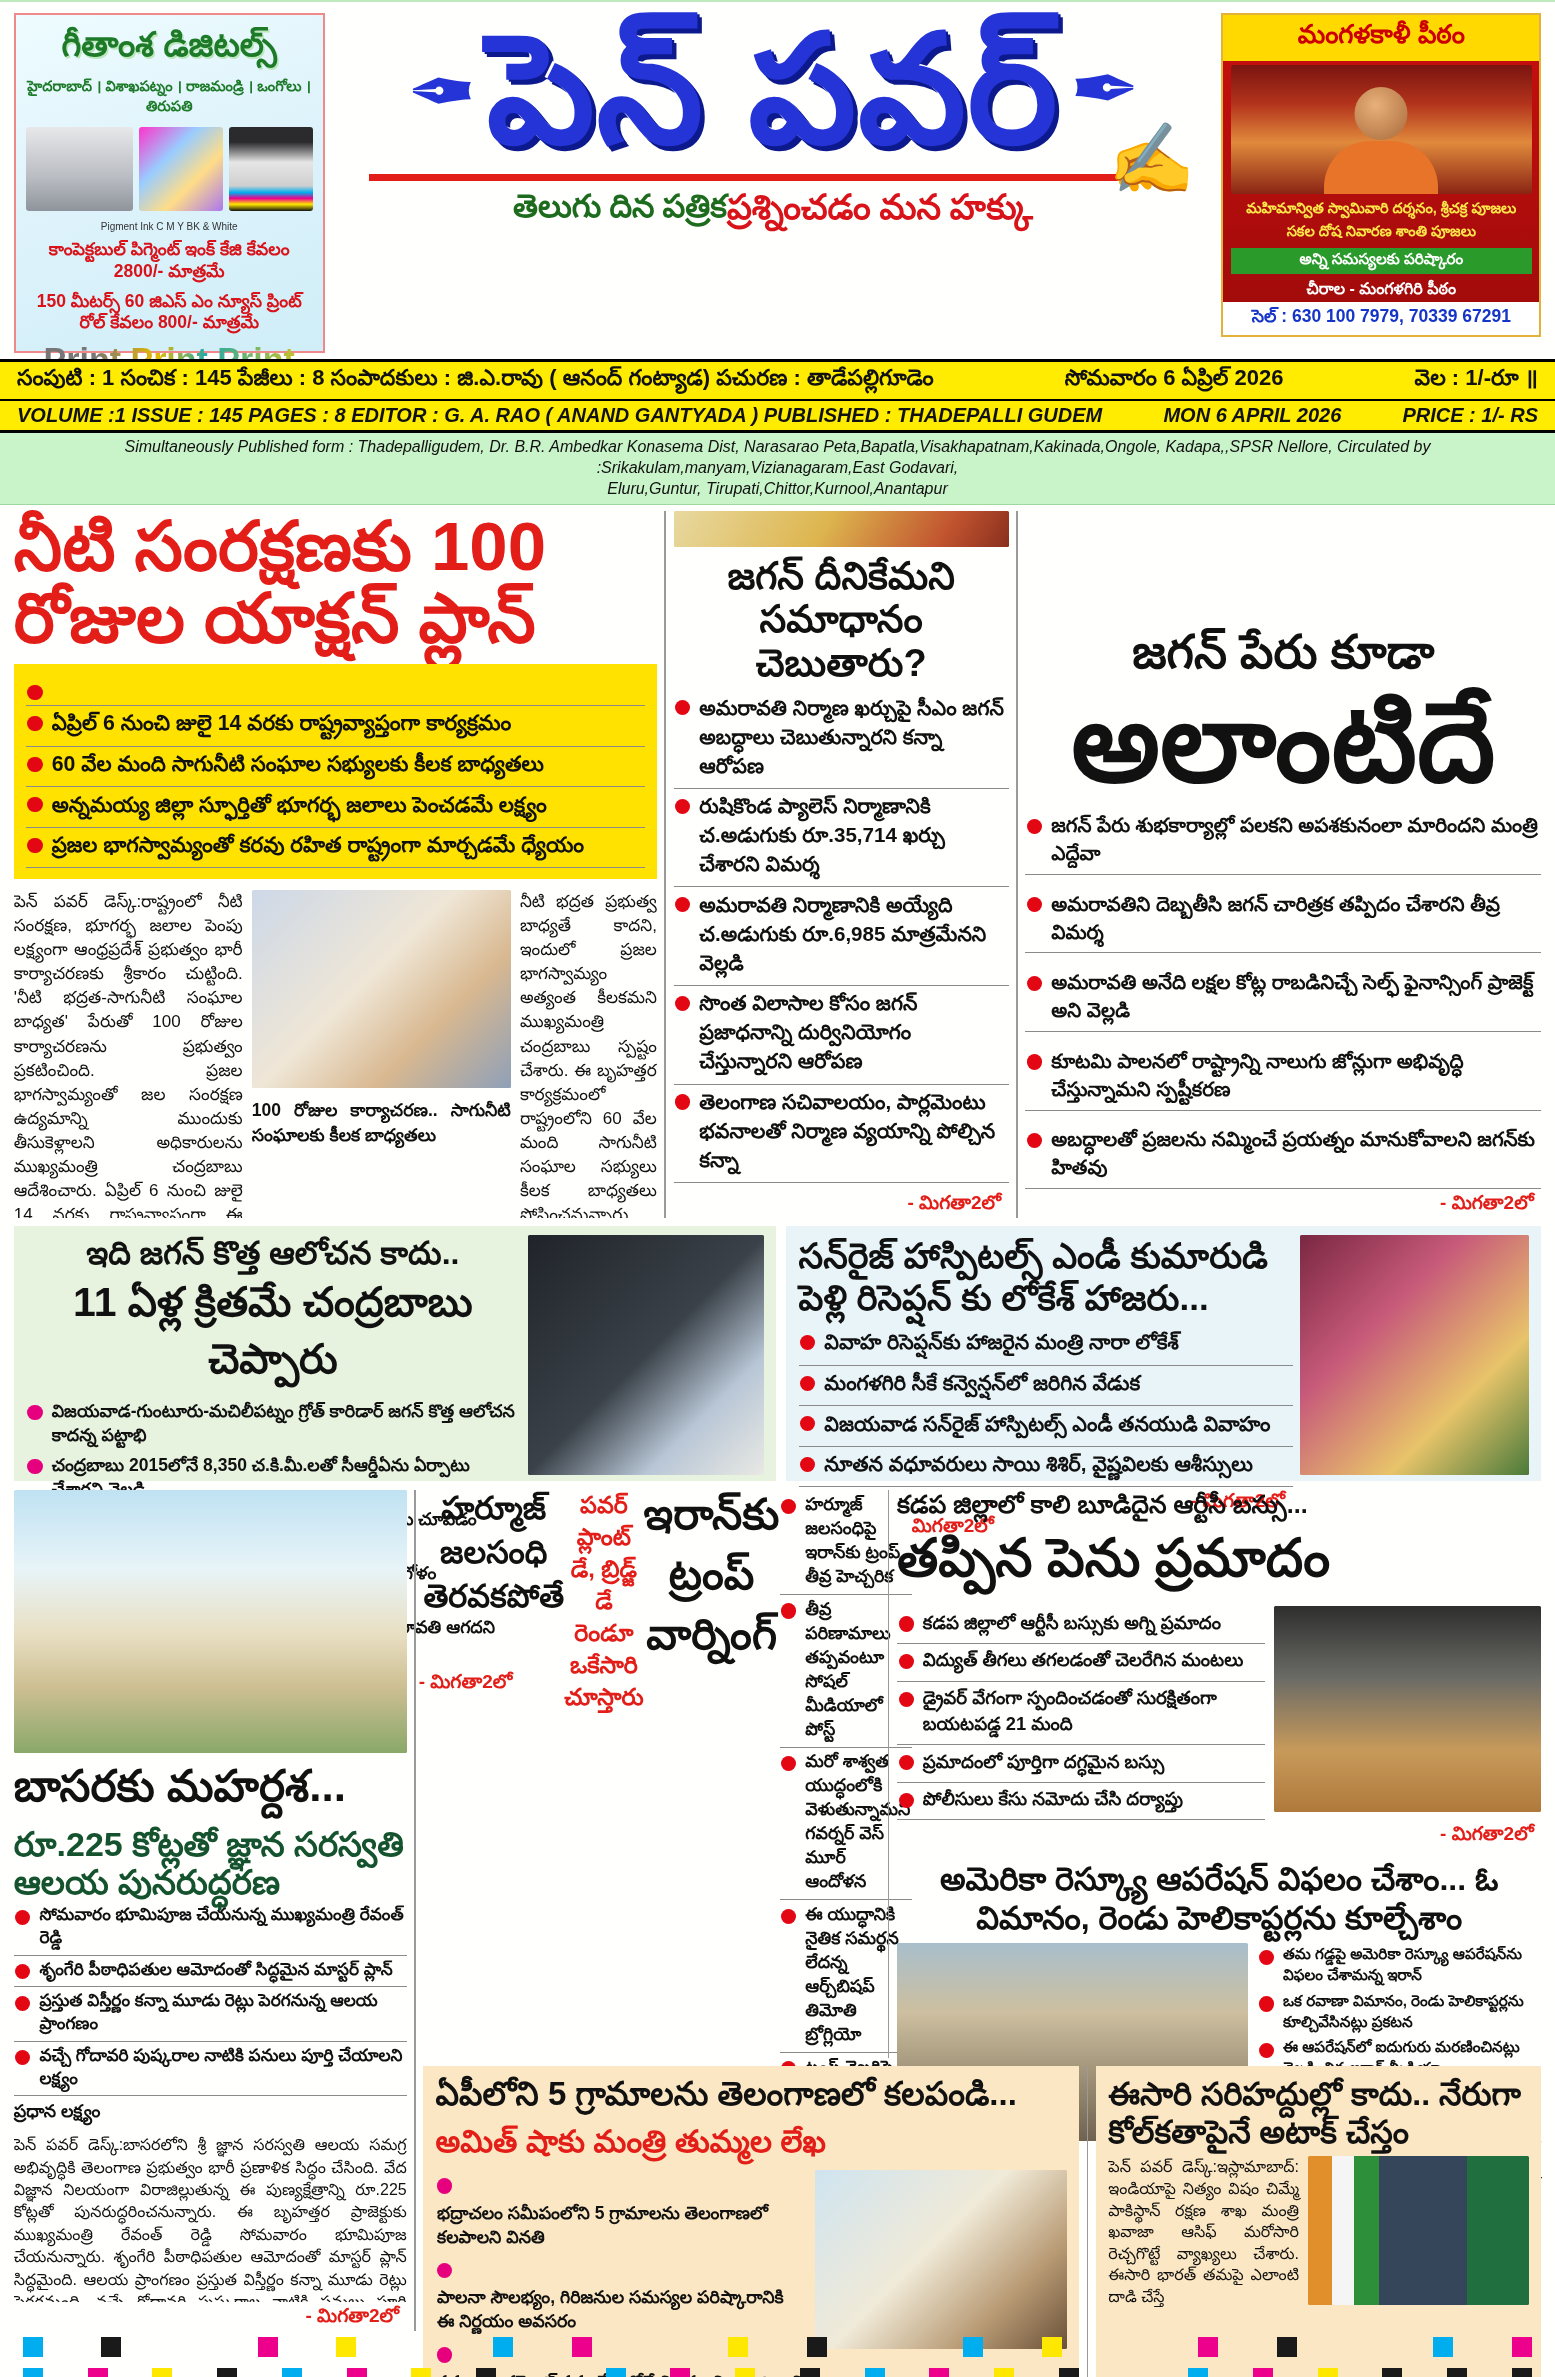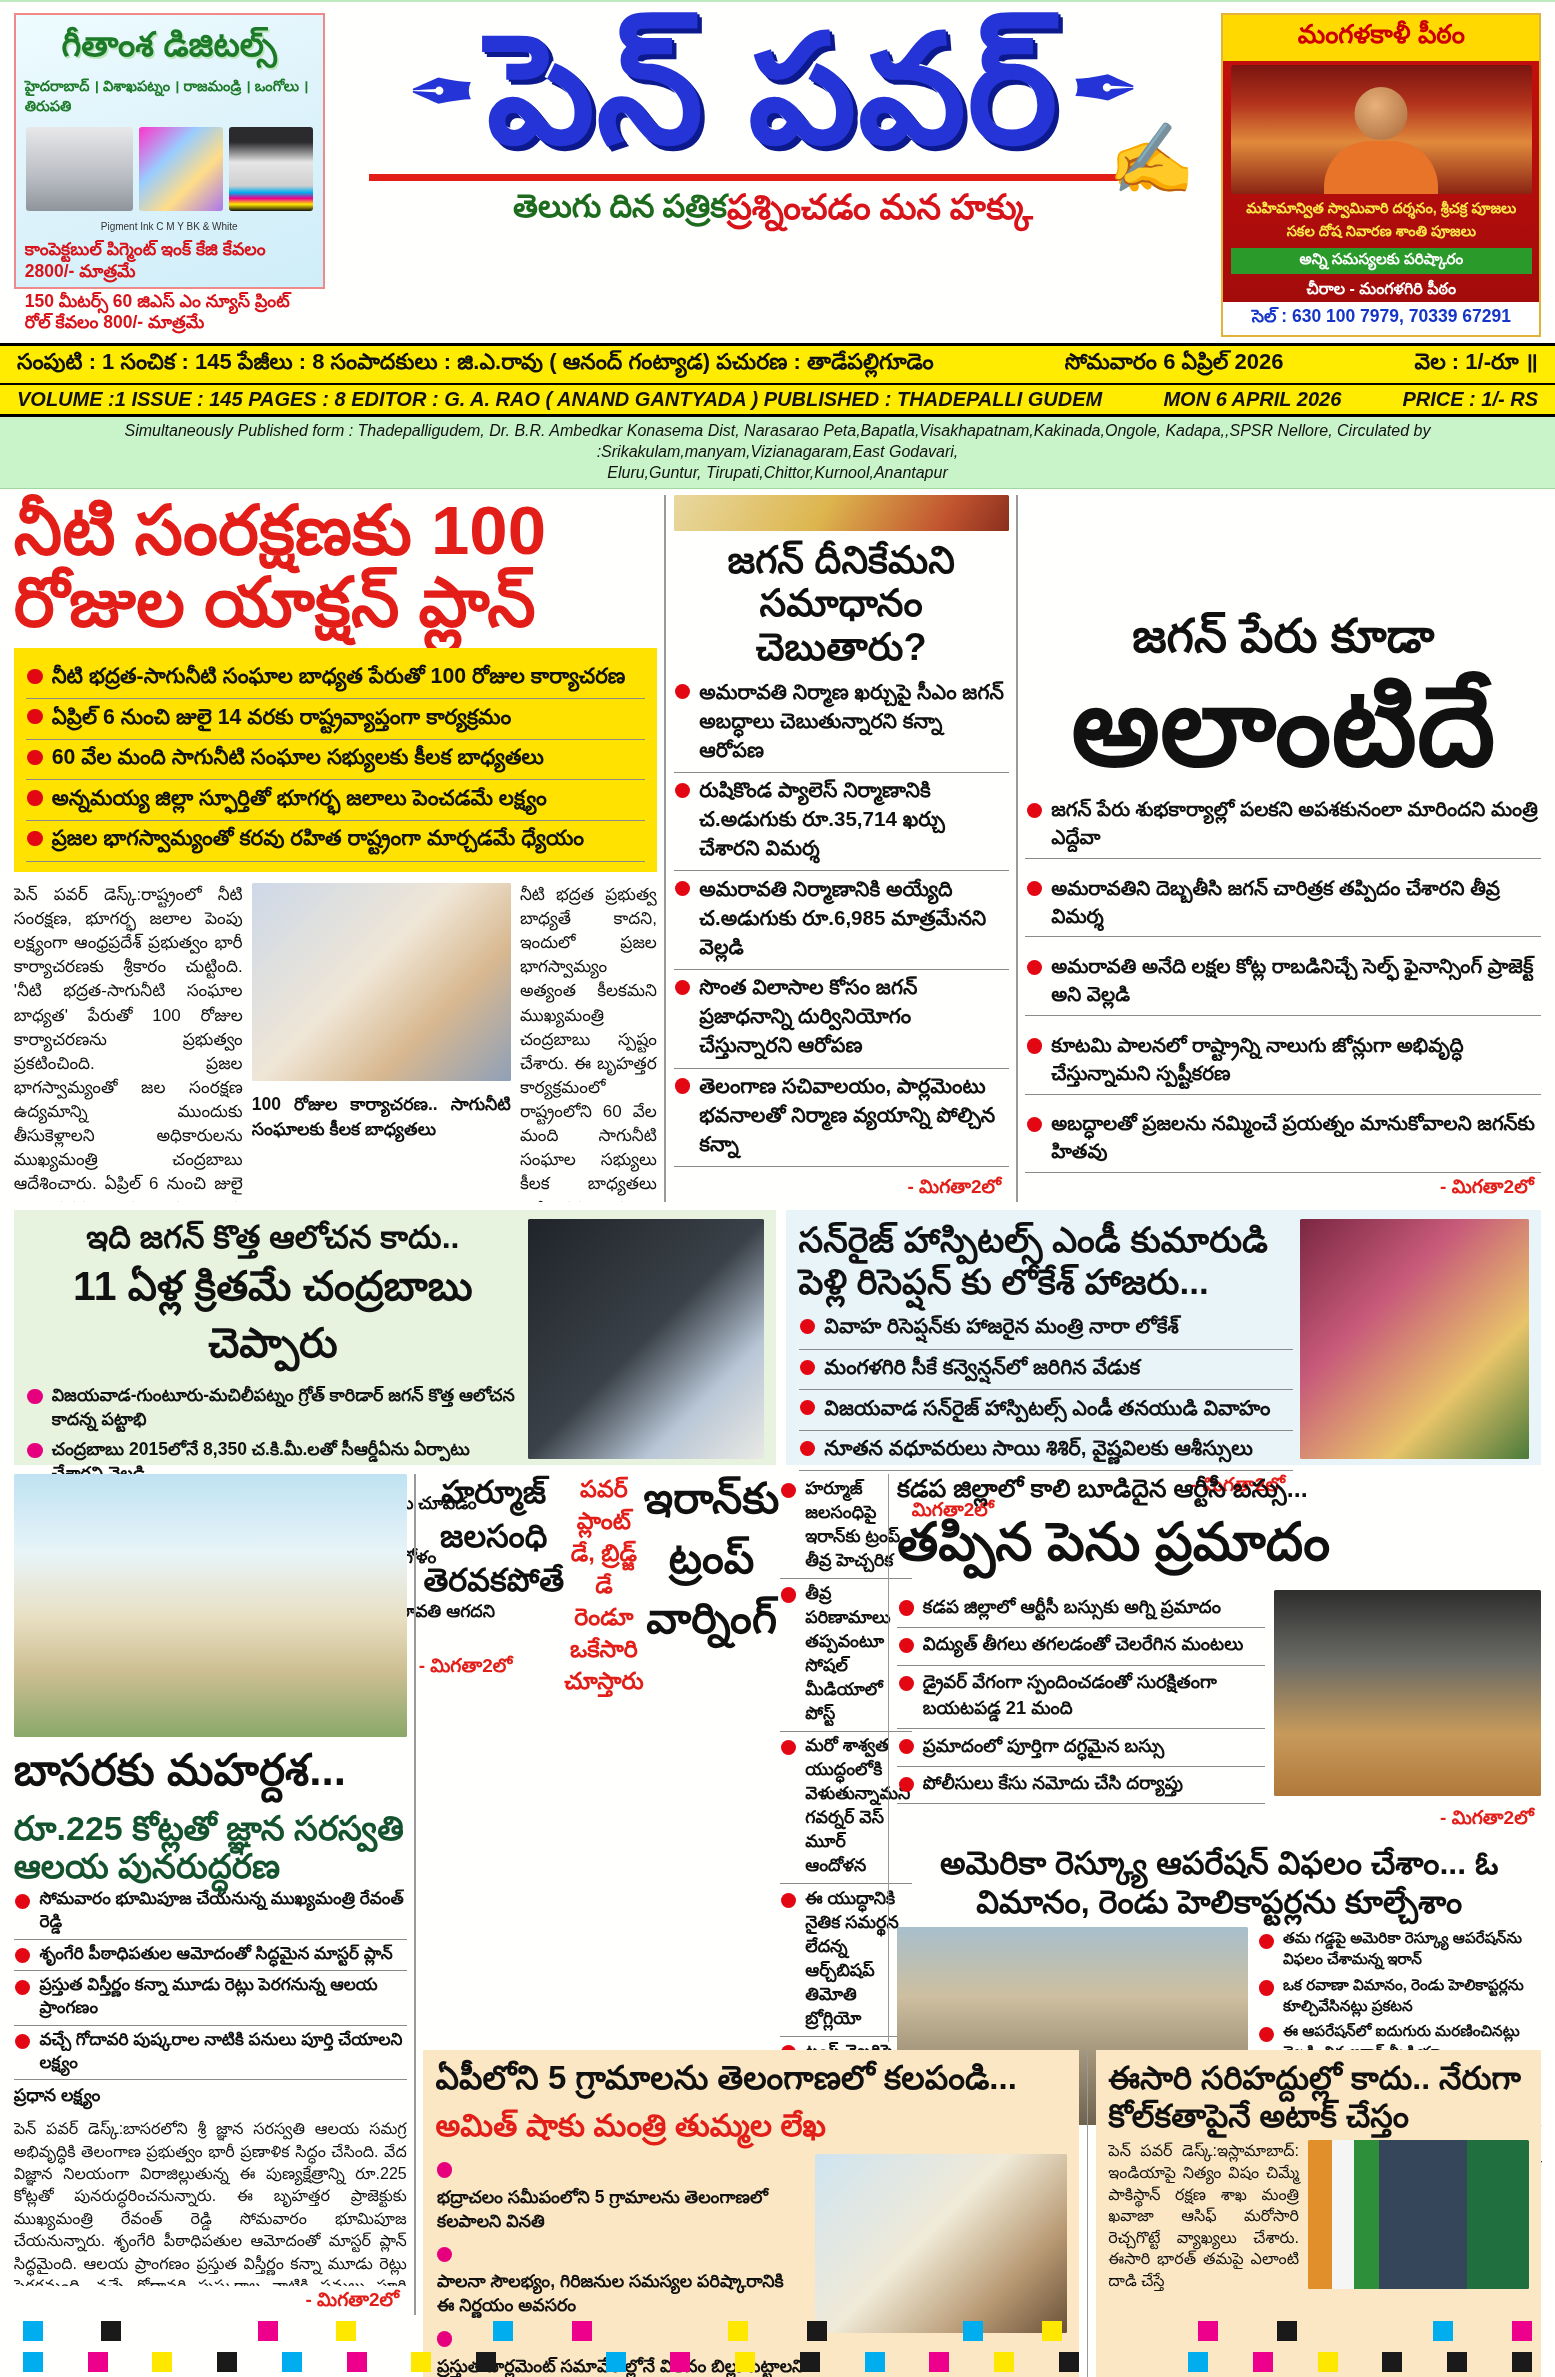--- a/index.html
+++ b/index.html
@@ -2,21 +2,21 @@
 <html style="font-size:12.2px"><head>
 <meta charset="utf-8">
 <style>
   * { box-sizing: border-box; margin: 0; padding: 0; }
   html,body { background:#ffffff; }
   body { width:1555px; height:2377px; overflow:hidden; font-family:"Liberation Sans", sans-serif; color:#111; }
   .page { width:1555px; height:2377px; display:flex; flex-direction:column; background:#fffffe; border-top:2.3px solid #bfe9bf; }
 
   
   .toprow { height:358px; display:flex; gap:9.1px; padding:10.7px 13.7px 3px 13.7px; }
-  .ad-left { width:311px; height:276px; border:2.3px solid #f08a8a; background:linear-gradient(160deg,#eefcff 0%,#dff3fb 45%,#cfeef8 100%); padding:7.6px 9.1px; display:flex; flex-direction:column; align-items:center; text-align:left; }
+  .ad-left { width:311px; height:340px; border:2.3px solid #f08a8a; background:linear-gradient(160deg,#eefcff 0%,#dff3fb 45%,#cfeef8 100%); padding:7.6px 9.1px; display:flex; flex-direction:column; align-items:center; text-align:center; }
   .ad-left .adtitle { font-size:34px; font-weight:900; color:#1c7a28; text-shadow:1.5px 1.5px 0 #bce6bc; margin-top:3px; }
   .ad-left .adcities { font-size:14.5px; font-weight:700; color:#1c7a28; margin-top:6.1px; }
   .ad-imgs { display:flex; gap:6.1px; margin:9.1px 0; width:100%; justify-content:center; }
   .ad-im { border-radius:3px; }
   .im-printer { width:107px; height:84px; background:linear-gradient(180deg,#e8e8ea,#b9bcc2 60%,#8f949c); }
   .im-inks { width:84px; height:84px; background:linear-gradient(135deg,#f3c, #9cf 35%, #fd8 65%, #a7e); }
   .im-bottles { width:84px; height:84px; background:linear-gradient(180deg,#2b2b2e 18%,#e6e6e6 42%,#cfcfcf 70%,#00aeef 78%,#ec008c 85%,#ffe800 92%,#111 100%); }
   .ad-pgcap { font-size:10px; color:#333; }
   .ad-offer { font-size:17.5px; font-weight:800; color:#d8131a; margin-top:7.6px; line-height:1.25; }
   .ad-print { font-size:34px; font-weight:900; margin-top:6.1px;
@@ -232,21 +232,20 @@
     <div>Eluru,Guntur, Tirupati,Chittor,Kurnool,Anantapur</div>
   </div>
 
   <div class="main">
 
     <div class="col-water">
       <div class="water-h1">నీటి సంరక్షణకు 100 రోజుల యాక్షన్ ప్లాన్</div>
       <ul class="blist ybox">
           <li>
             <span class="dot"></span>
-            <span class="btxt">నీటి భద్రత-సాగునీటి సంఘాల బాధ్యత పేరుతో 100 రోజుల కార్యాచరణ</span>
           </li>
           <li>
             <span class="dot"></span>
             <span class="btxt">ఏప్రిల్ 6 నుంచి జులై 14 వరకు రాష్ట్రవ్యాప్తంగా కార్యక్రమం</span>
           </li>
           <li>
             <span class="dot"></span>
             <span class="btxt">60 వేల మంది సాగునీటి సంఘాల సభ్యులకు కీలక బాధ్యతలు</span>
           </li>
           <li>

